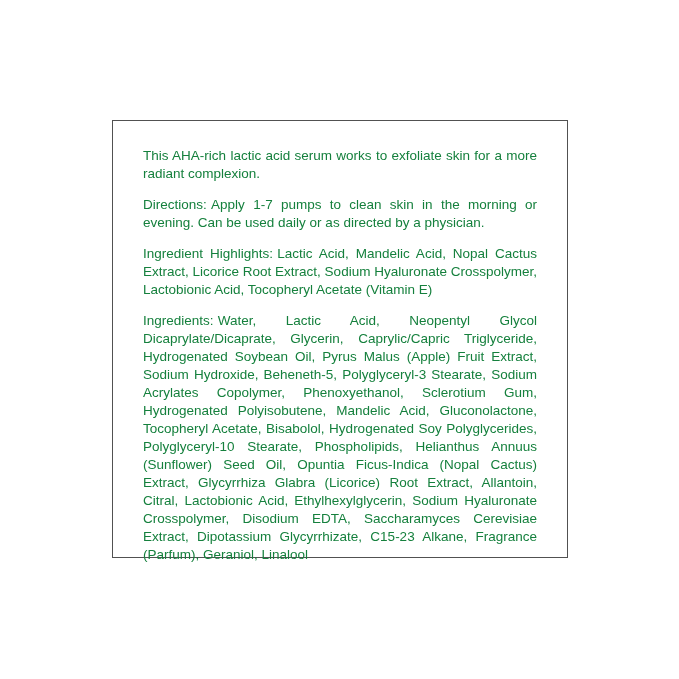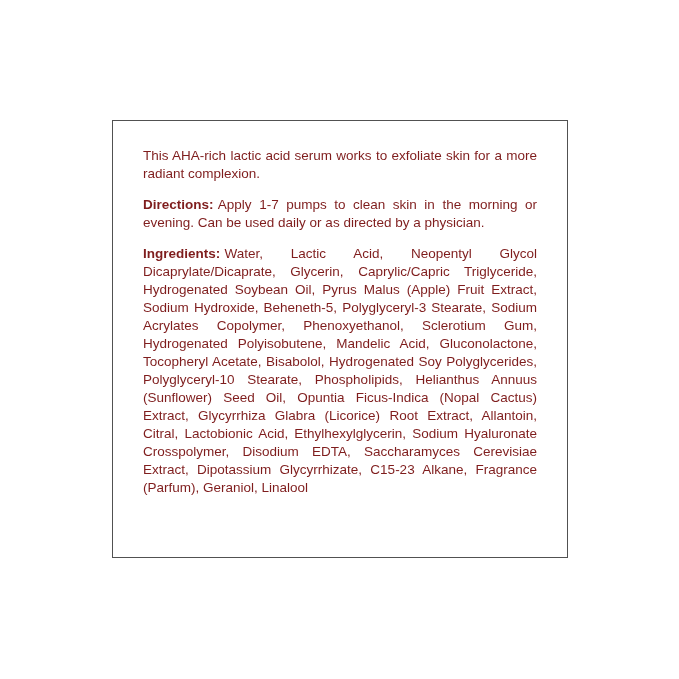--- a/index.html
+++ b/index.html
@@ -23,37 +23,38 @@
     border: 1.5px solid #515151;
     background: #ffffff;
   }
   .label-card-inner {
     padding: 26px 30px 0 30px;
   }
   p.para {
     margin: 0 0 13px 0;
     font-size: 13.5px;
     line-height: 18px;
-    color: #7f1d1d;
+    color: #15803d;
     text-align: justify;
   }
   .para-label {
-    font-weight: 700;
+    font-weight: 400;
   }
   .para-label:not(:empty) {
     margin-right: 0.32em;
   }
 </style>
 </head>
 <body>
 
 <div class="label-card">
   <div class="label-card-inner">
 
     <p class="para"><b class="para-label"></b><span>This AHA-rich lactic acid serum works to exfoliate skin for a more radiant complexion.</span></p>
 
     <p class="para"><b class="para-label">Directions:</b><span>Apply 1-7 pumps to clean skin in the morning or evening. Can be used daily or as directed by a physician.</span></p>
 
+    <p class="para"><b class="para-label">Ingredient Highlights:</b><span>Lactic Acid, Mandelic Acid, Nopal Cactus Extract, Licorice Root Extract, Sodium Hyaluronate Crosspolymer, Lactobionic Acid, Tocopheryl Acetate (Vitamin E)</span></p>
 
     <p class="para"><b class="para-label">Ingredients:</b><span>Water, Lactic Acid, Neopentyl Glycol Dicaprylate/Dicaprate, Glycerin, Caprylic/Capric Triglyceride, Hydrogenated Soybean Oil, Pyrus Malus (Apple) Fruit Extract, Sodium Hydroxide, Beheneth-5, Polyglyceryl-3 Stearate, Sodium Acrylates Copolymer, Phenoxyethanol, Sclerotium Gum, Hydrogenated Polyisobutene, Mandelic Acid, Gluconolactone, Tocopheryl Acetate, Bisabolol, Hydrogenated Soy Polyglycerides, Polyglyceryl-10 Stearate, Phospholipids, Helianthus Annuus (Sunflower) Seed Oil, Opuntia Ficus-Indica (Nopal Cactus) Extract, Glycyrrhiza Glabra (Licorice) Root Extract, Allantoin, Citral, Lactobionic Acid, Ethylhexylglycerin, Sodium Hyaluronate Crosspolymer, Disodium EDTA, Saccharamyces Cerevisiae Extract, Dipotassium Glycyrrhizate, C15-23 Alkane, Fragrance (Parfum), Geraniol, Linalool</span></p>
 
   </div>
 </div>
 
 </body></html>

